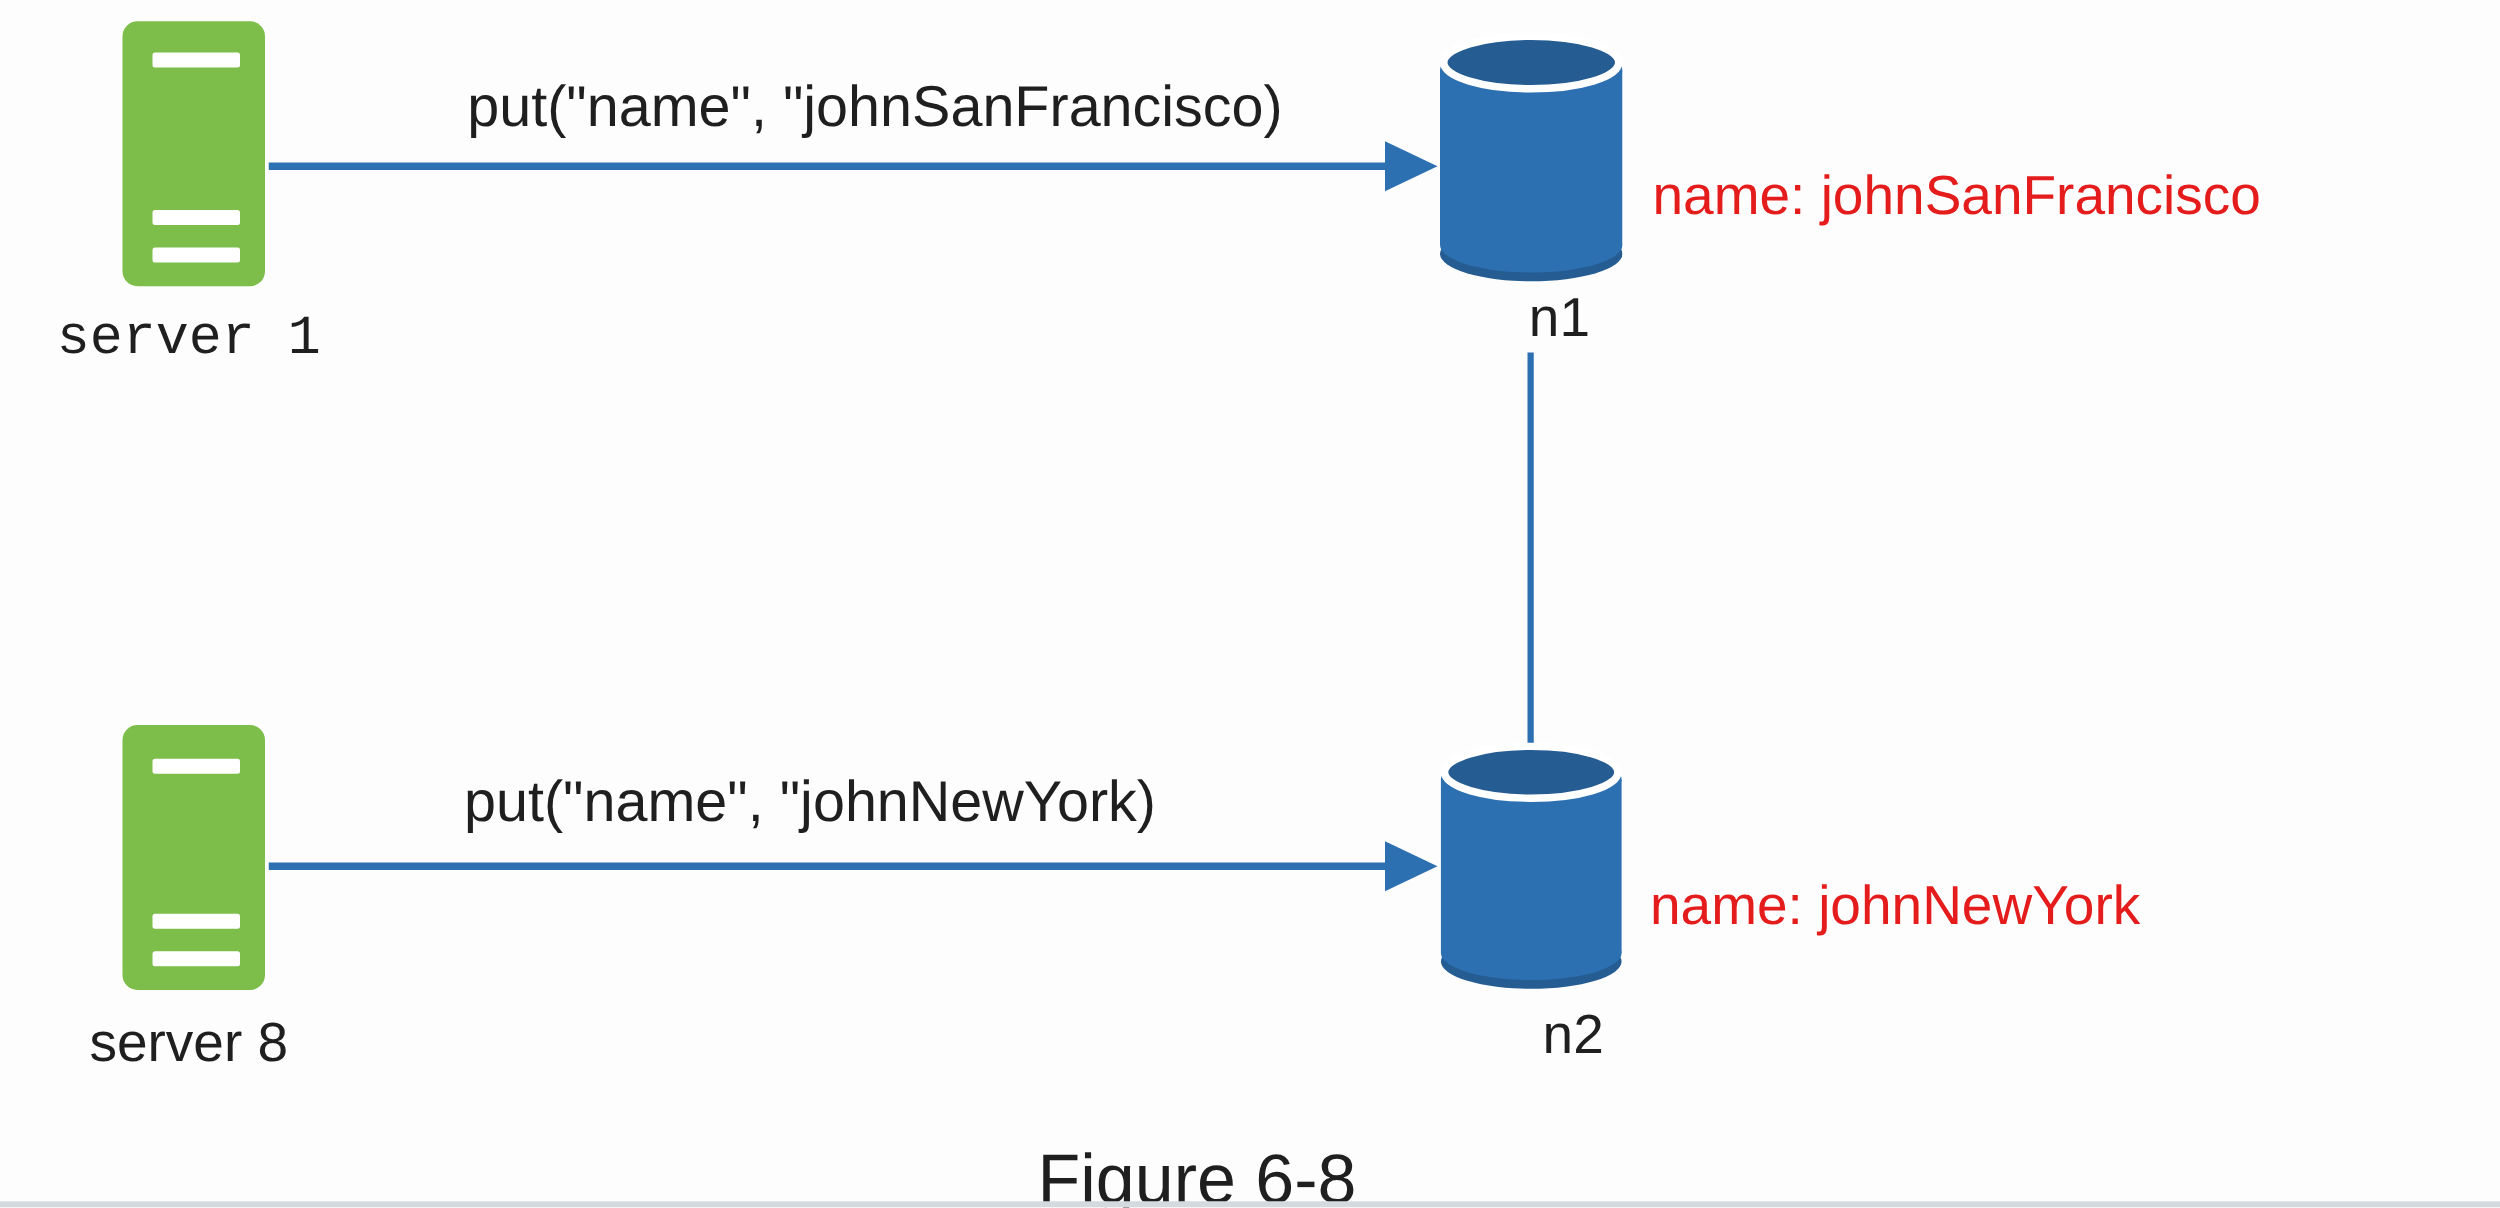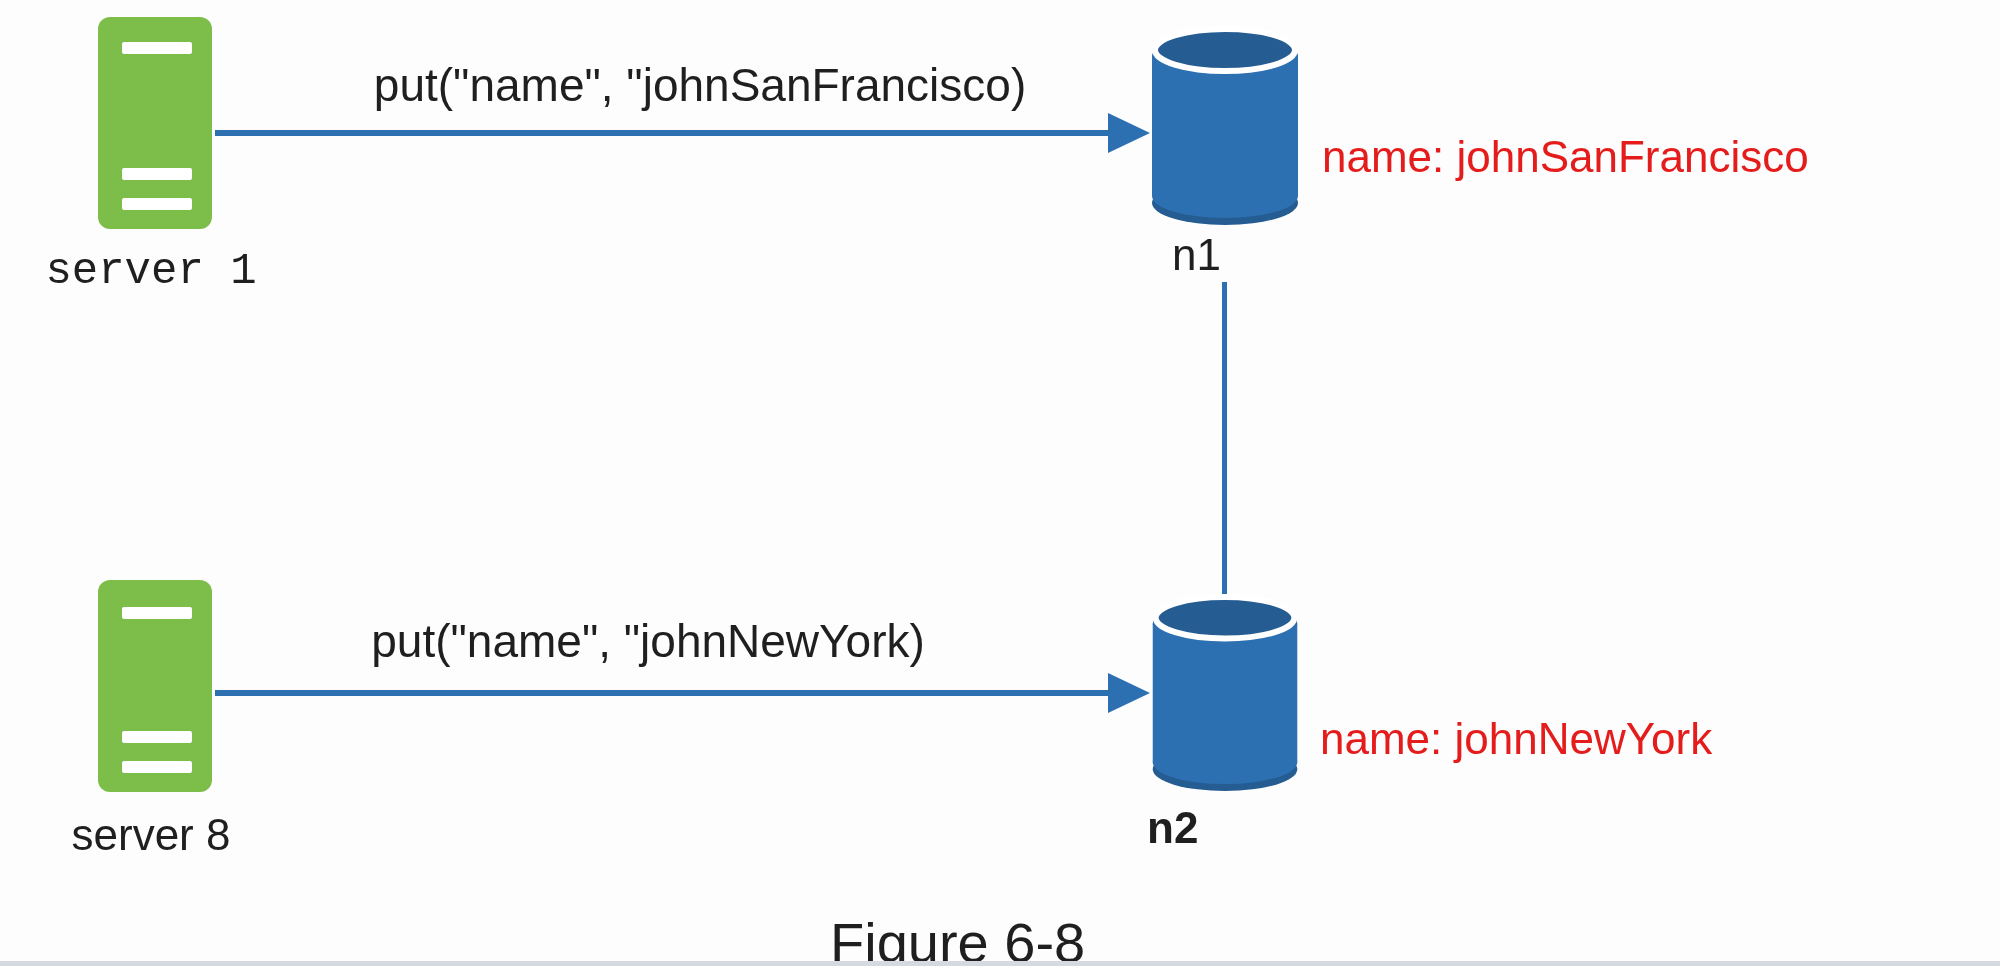--- a/index.html
+++ b/index.html
@@ -39,21 +39,21 @@
     border-top:20px solid transparent;
     border-bottom:20px solid transparent;
   }
 
   
   .connector{width:5px;background:var(--blue);}
 
   
   .call-label{font-size:46px;white-space:nowrap;text-align:center;width:660px;}
   .server-label{font-size:44px;text-align:center;width:266px;}
-  .node-label{font-size:44px;text-align:left;width:100px;}
+  .node-label{font-size:44px;text-align:right;width:100px;}
   .stored-value{font-size:44px;color:var(--red);white-space:nowrap;}
   .caption{font-size:56px;text-align:left;width:300px;}
 
   .edge-strip{left:0;right:0;bottom:0;height:5px;background:#d5dae0;}
 </style>
 </head>
 <body>
 
 <div class="abs server" style="left:98px;top:17px;">
   <span class="slot" style="top:25px;"></span>
@@ -94,19 +94,19 @@
 <div class="abs arrow-head" style="left:1108px;top:673px;"></div>
 
 <svg class="abs" style="left:1150px;top:594px;" width="150" height="198" viewBox="0 0 146 200">
   <ellipse cx="73" cy="177" rx="73" ry="22" fill="var(--blue-dark)"></ellipse>
   <ellipse cx="73" cy="170" rx="73" ry="22" fill="var(--blue)"></ellipse>
   <rect x="0" y="30" width="146" height="140" fill="var(--blue)"></rect>
   <ellipse cx="73" cy="30" rx="73" ry="23" fill="var(--blue)"></ellipse>
   <ellipse cx="73" cy="24" rx="70" ry="21" fill="var(--blue-dark)" stroke="#ffffff" stroke-width="6"></ellipse>
 </svg>
 
-<div class="abs node-label" style="left:1147px;top:803px;font-weight:bold;">n2</div>
+<div class="abs node-label" style="left:1183px;top:803px;">n2</div>
 
-<div class="abs stored-value" style="left:1320px;top:700px;margin-top:14px;">name: johnNewYork</div>
+<div class="abs stored-value" style="left:1320px;top:700px;">name: johnNewYork</div>
 
 <div class="abs caption" style="left:830px;top:910px;">Figure 6-8</div>
 
 <div class="abs edge-strip"></div>
 
 </body></html>

